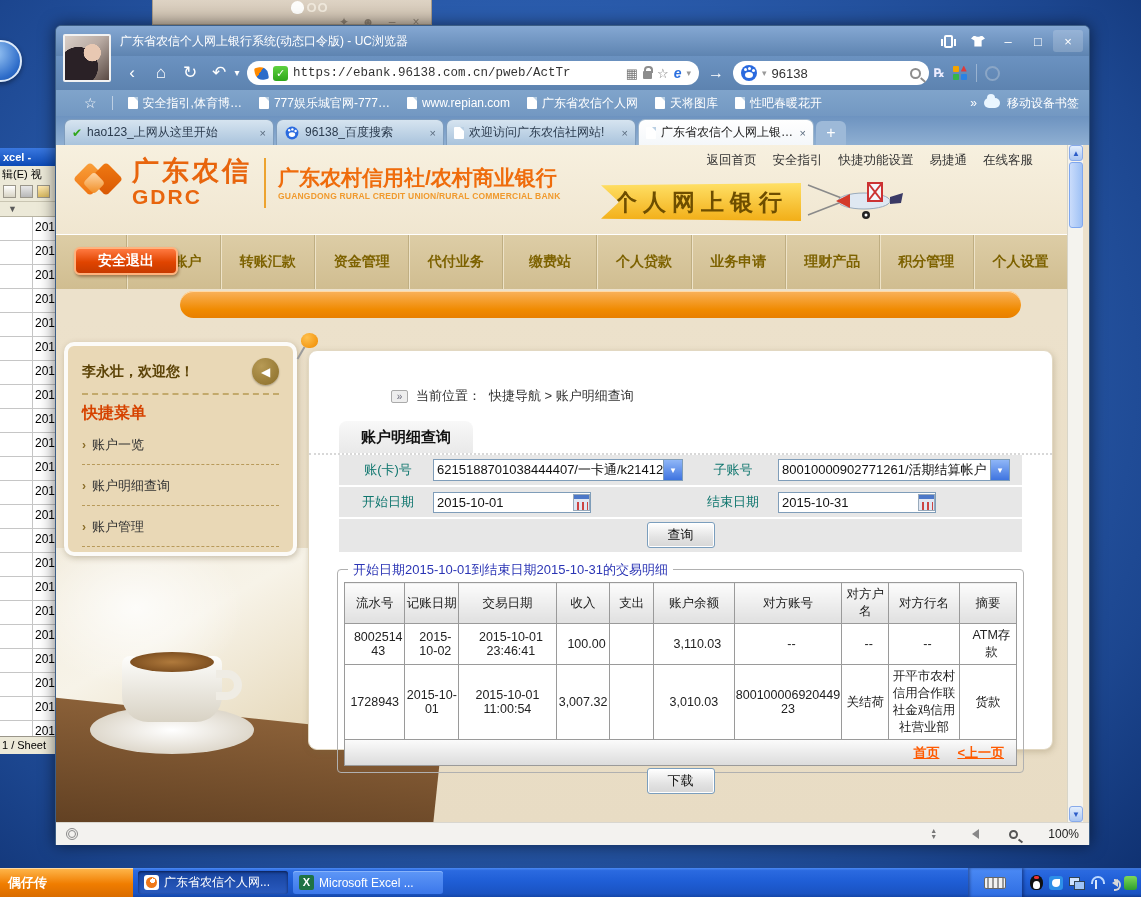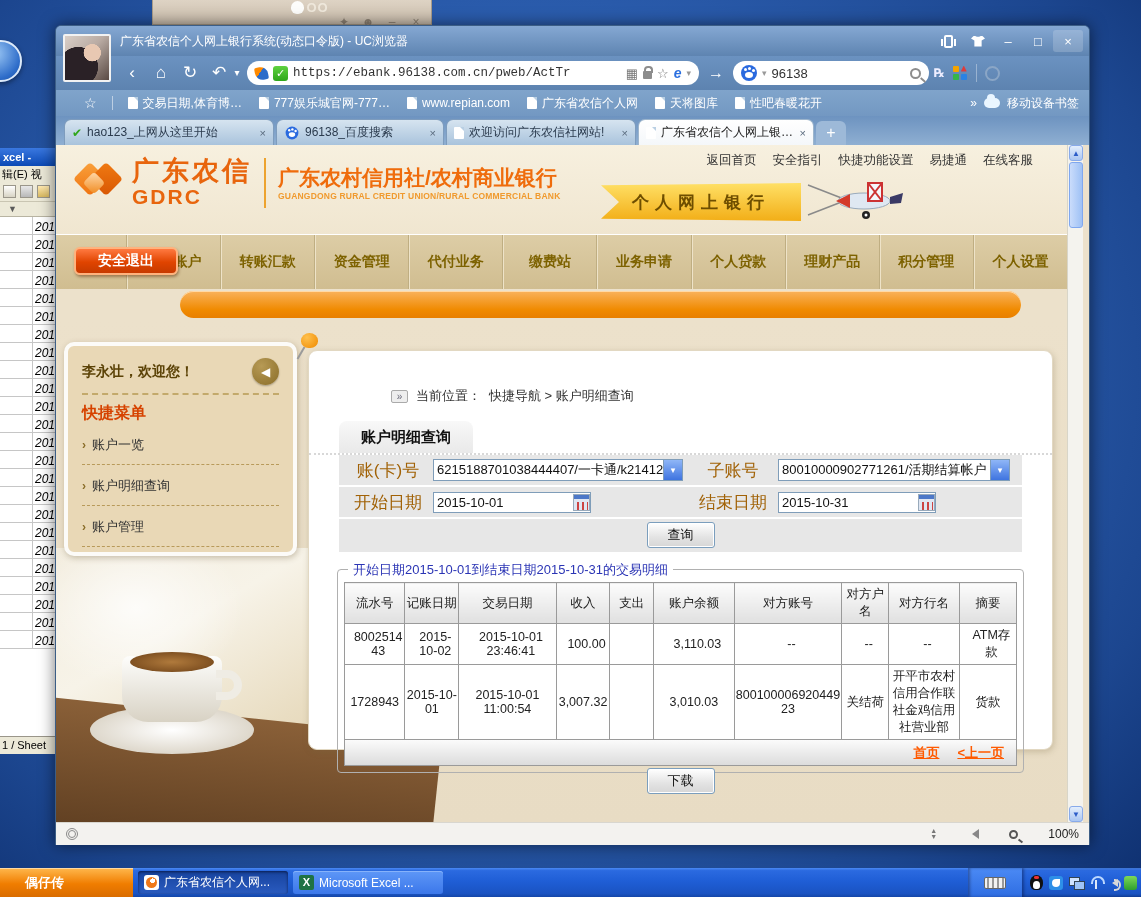--- a/index.html
+++ b/index.html
@@ -27,21 +27,21 @@
     border-right:1px solid #8e8a78;font-size:11px;overflow:hidden;}
   .xl-title{height:18px;background:linear-gradient(#3a78e0,#0b49b5);color:#fff;font-weight:bold;
     font-size:11px;line-height:18px;padding-left:3px;white-space:nowrap;}
   .xl-menu{height:16px;line-height:16px;color:#000;padding-left:2px;white-space:nowrap;background:#ece9d8;}
   .xl-tools{height:20px;display:flex;align-items:center;gap:4px;padding-left:3px;background:#ece9d8;border-bottom:1px solid #c9c5b2;}
   .xl-tool{width:13px;height:13px;border:1px solid #9a968a;background:linear-gradient(#fff,#d8d4c4);}
   .xl-tool.print{background:linear-gradient(#e8e8e8,#b8b8b8);} .xl-tool.paste{background:linear-gradient(#ffe9b0,#d8b860);}
   .xl-formula{height:15px;background:#ece9d8;border-bottom:1px solid #b8b4a2;color:#5a5a5a;font-size:9px;
     display:flex;align-items:center;padding-left:8px;}
   .xl-grid{background:#fff;height:519px;overflow:hidden;}
-  .xl-row{height:18px;display:flex;border-bottom:1px solid #c6c6c6;font-style:italic;}
+  .xl-row{height:24px;display:flex;border-bottom:1px solid #c6c6c6;}
   .xl-row .c1{width:33px;border-right:1px solid #c6c6c6;}
   .xl-row .c2{flex:1;font-size:12px;color:#000;line-height:21px;padding-left:2px;overflow:hidden;white-space:nowrap;}
   .xl-sheet{height:17px;background:#ece9d8;border-top:1px solid #9a968a;font-size:11px;line-height:16px;padding-left:2px;white-space:nowrap;}
 
   
   .browser{position:absolute;left:55px;top:25px;width:1035px;height:820px;
     background:#678fbe;border:1px solid #3c5e86;border-radius:6px 6px 0 0;
     box-shadow:0 0 16px rgba(0,0,0,.55);}
   .titlebar{height:30px;background:linear-gradient(#85a8d3,#5e84b1);border-radius:5px 5px 0 0;
     display:flex;align-items:center;color:#fff;font-size:12px;padding-left:64px;position:relative;}
@@ -141,21 +141,21 @@
   .logo-cn{font-size:27px;font-weight:bold;color:#e8650d;letter-spacing:3px;line-height:28px;font-family:Liberation Mono, monospace;}
   .logo-en{font-size:21px;font-weight:bold;color:#e8650d;letter-spacing:2px;line-height:20px;}
   .logo-sep{width:2px;height:50px;background:#eda32f;margin:0 12px;}
   .org-cn{font-size:21px;font-weight:bold;color:#ef6c0c;line-height:26px;}
   .org-en{font-size:8.5px;font-weight:bold;color:#f09a2e;letter-spacing:.2px;}
   .banner{position:absolute;left:545px;top:26px;width:310px;height:58px;}
   .ribbon{position:absolute;left:0;top:12px;width:200px;height:38px;
     background:linear-gradient(#ffe066,#f2ae17);
     clip-path:polygon(0 6%,100% 0,100% 100%,0 94%,9% 50%);
     display:flex;align-items:center;justify-content:center;
-    font-size:17px;font-weight:bold;color:#6e4e00;letter-spacing:6px;}
+    font-size:23px;font-weight:bold;color:#6e4e00;letter-spacing:6px;}
   .plane{position:absolute;left:205px;top:0;}
 
   .bank-nav{height:55px;background:linear-gradient(#ddcda6,#d0bd90);border-top:1px solid #fff;
     display:grid;grid-template-columns:repeat(10,1fr);padding-left:70px;position:relative;}
   .nav-it{display:flex;align-items:center;justify-content:center;font-size:14px;font-weight:bold;
     color:#7d6200;border-left:1px solid #bfae82;box-shadow:inset 1px 0 0 #ead;box-shadow:inset 1px 0 0 #eee3c8;cursor:pointer;}
   .logout{position:absolute;left:18px;top:12px;width:104px;height:28px;z-index:3;
     background:linear-gradient(#ff7940,#e04400 55%,#c63a00);border:2px solid #ffb27d;border-radius:6px;
     color:#fff;font-size:14px;font-weight:bold;display:flex;align-items:center;justify-content:center;
     box-shadow:1px 2px 3px rgba(90,40,0,.45);}
@@ -198,21 +198,21 @@
   .pin .stem{position:absolute;left:5px;top:13px;width:2px;height:14px;background:#9a9a9a;transform:rotate(30deg);}
   .crumb{display:flex;align-items:center;gap:8px;margin:36px 0 0 82px;font-size:13px;color:#333;}
   .crumb-box{width:17px;height:13px;border:1px solid #aaa;background:#eee;color:#667;font-size:10px;
     display:flex;align-items:center;justify-content:center;border-radius:2px;}
   .section-row{margin:16px 0 0 0;padding-left:30px;border-bottom:2px dotted #d8d8d8;}
   .section-tab{display:inline-block;padding:7px 22px 6px;background:linear-gradient(#f8f8f8,#e9e9e9);
     border-radius:8px 8px 0 0;font-size:15px;font-weight:bold;color:#111;}
   .form{margin:0 30px;}
   .form-row{display:grid;grid-template-columns:90px 255px 90px 1fr;background:#e7e7e7;margin-bottom:2px;
     align-items:center;min-height:30px;padding:3px 4px;}
-  .f-label{font-size:17px;color:#a16207;text-align:center;}
+  .f-label{font-size:13px;color:#0f766e;text-align:center;}
   .xp-select{height:22px;background:#fff;border:1px solid #7f9db9;display:flex;align-items:center;
     font-size:13px;color:#111;width:250px;}
   .xp-select .sel-text{flex:1;padding:0 3px;white-space:nowrap;overflow:hidden;}
   .xp-select .sel-arrow{width:19px;height:20px;background:linear-gradient(#8fb6f7,#3f74e0);color:#fff;
     font-size:9px;display:flex;align-items:center;justify-content:center;border-left:1px solid #7f9db9;}
   .xp-select.sub{width:232px;}
   .xp-input{height:21px;width:158px;background:#fff;border:1px solid #7f9db9;display:flex;align-items:center;
     font-size:13px;color:#111;padding-left:3px;}
   .cal-ic{margin-left:auto;width:17px;height:17px;background:#dfe6f2;border:1px solid #9ab;
     background-image:linear-gradient(#4d78c8 0 4px,transparent 4px),
@@ -242,21 +242,21 @@
   .sort-ic{display:flex;flex-direction:column;font-size:7px;color:#777;line-height:6px;}
   .spk{width:0;height:0;border:5px solid transparent;border-right:7px solid #888;position:relative;}
   .zoom-ic{width:9px;height:9px;border:2px solid #555;border-radius:50%;position:relative;}
   .zoom-ic::after{content:"";position:absolute;left:7px;top:8px;width:5px;height:2px;background:#555;transform:rotate(40deg);}
 
   
   .taskbar{position:absolute;left:0;top:868px;width:1141px;height:29px;
     background:linear-gradient(#4b8af5 0%,#2b6ae0 9%,#1f5ed6 45%,#1a53c2 88%,#1446a8 100%);display:flex;align-items:center;}
   .start-orange{width:133px;height:29px;background:linear-gradient(#ffc градient);
     background:linear-gradient(#ffb84d,#f07d00 55%,#d96c00);color:#fff;font-size:13px;font-weight:bold;
-    display:flex;align-items:center;padding-left:25px;box-shadow:inset 0 1px 0 #ffd9a0;}
+    display:flex;align-items:center;padding-left:8px;box-shadow:inset 0 1px 0 #ffd9a0;}
   .taskbtn{margin-left:5px;width:150px;height:23px;border-radius:3px;display:flex;align-items:center;gap:5px;
     padding:0 6px;color:#fff;font-size:12px;white-space:nowrap;overflow:hidden;cursor:pointer;}
   .taskbtn.active{background:linear-gradient(#17439e,#2a5bc0);box-shadow:inset 0 1px 3px rgba(0,0,20,.6);}
   .taskbtn.idle{background:linear-gradient(#5e97f7,#3b77ea);box-shadow:inset 0 1px 0 #86b2fa;}
   .uc-ic{width:15px;height:15px;border-radius:3px;background:#fff;position:relative;flex:none;}
   .uc-ic::before{content:"";position:absolute;left:2px;top:2px;width:11px;height:11px;border-radius:50%;
     background:radial-gradient(circle at 60% 35%,#fff 0 25%,#f07818 26%);}
   .xls-ic{width:15px;height:15px;border-radius:2px;background:#1f7244;color:#fff;font-size:11px;font-weight:bold;
     text-align:center;line-height:15px;flex:none;}
   .tray{margin-left:auto;display:flex;align-items:center;height:29px;}
@@ -468,21 +468,21 @@
         <span class="vsep"></span>
         <span class="ring"></span>
       </div>
     </div>
 
     <div class="bookmarks">
       <span class="bm-star">☆</span>
       <span class="bm-sep"></span>
       <span class="bm">
           <i class="page-ic"></i>
-          <span>交易日期,体育博…</span>
+          <span>安全指引,体育博…</span>
         </span>
       <span class="bm">
           <i class="page-ic"></i>
           <span>777娱乐城官网-777…</span>
         </span>
       <span class="bm">
           <i class="page-ic"></i>
           <span>www.repian.com</span>
         </span>
       <span class="bm">
@@ -572,22 +572,22 @@
           </div>
         </div>
 
         <div class="bank-nav">
           <div class="logout">安全退出</div>
           <div class="nav-it">我的账户</div>
           <div class="nav-it">转账汇款</div>
           <div class="nav-it">资金管理</div>
           <div class="nav-it">代付业务</div>
           <div class="nav-it">缴费站</div>
+          <div class="nav-it">个人贷款</div>
           <div class="nav-it">业务申请</div>
-          <div class="nav-it">个人贷款</div>
           <div class="nav-it">理财产品</div>
           <div class="nav-it">积分管理</div>
           <div class="nav-it">个人设置</div>
         </div>
 
         <div class="orangebar-row">
           <div class="orangebar"></div>
         </div>
 
         <div class="content">

